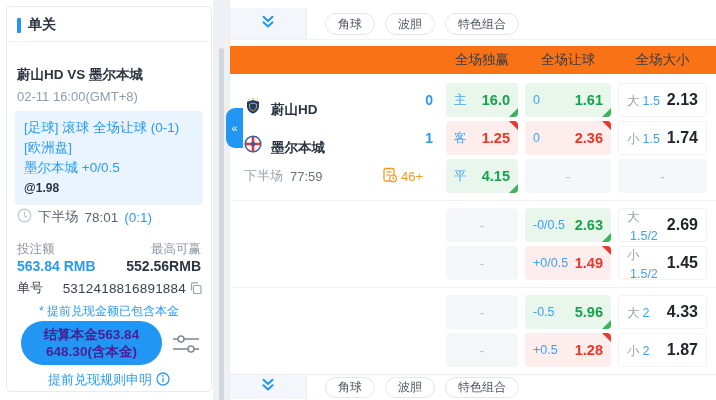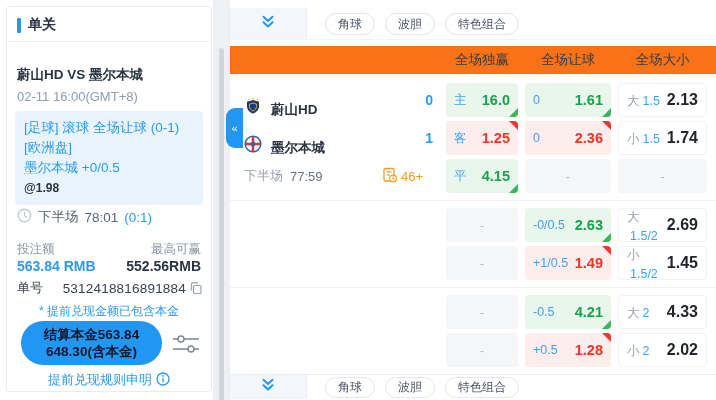--- a/index.html
+++ b/index.html
@@ -30,21 +30,21 @@
     justify-content:space-between; font-size:14px; font-weight:bold; }
   .val-stake { color:#2b9af3; }
   .val-win { color:#2b3440; }
   .ticket-row { position:absolute; top:272px; left:10px; right:8px; display:flex;
     align-items:center; font-size:13px; color:#3a424d; }
   .ticket-num { margin-left:auto; font-size:13.5px; letter-spacing:.2px; }
   .copy-ic { margin-left:3px; display:inline-flex; }
   .note { position:absolute; top:296px; left:0; right:0; text-align:center;
     font-size:12px; color:#2b9af3; }
   .cashout-btn { position:absolute; top:314px; left:14px; width:141px; height:44px;
-    background:#2196f3; border:none; border-radius:22px; color:#0f172a; cursor:pointer;
+    background:#2196f3; border:none; border-radius:22px; color:#4c1d95; cursor:pointer;
     font-family:inherit; font-size:13.5px; font-weight:bold; line-height:17px; text-align:center; }
   .slider-ic { position:absolute; top:325px; left:164px; }
   .rules-link { position:absolute; top:364px; left:0; right:0; text-align:center;
     font-size:13px; color:#2b9af3; cursor:pointer; display:flex; justify-content:center;
     align-items:center; gap:4px; }
 
   
   .gutter { position:absolute; left:213px; top:0; width:16px; height:400px; background:#eef0f3; }
   .scroll-thumb { position:absolute; left:219px; top:48px; width:5px; height:352px;
     background:#d2d5da; border-radius:3px 3px 0 0; }
@@ -291,53 +291,53 @@
               <span class="tri-up"></span>
             </div>
             <div class="cell totalcell pos-tot">
               <span><span class="t-side">大</span><span class="t-line">1.5/2</span></span>
               <span class="t-val">2.69</span>
             </div>
           </div>
           <div class="odds-row">
             <div class="cell dash pos-win">-</div>
             <div class="cell down pos-hcp">
-              <span class="cl">+1/0.5</span>
+              <span class="cl">+0/0.5</span>
               <span class="cv">1.49</span>
               <span class="tri-down"></span>
             </div>
             <div class="cell totalcell pos-tot">
               <span><span class="t-side">小</span><span class="t-line">1.5/2</span></span>
               <span class="t-val">1.45</span>
             </div>
           </div>
         </div>
         <div class="odds-group">
           <div class="odds-row">
             <div class="cell dash pos-win">-</div>
             <div class="cell up pos-hcp">
               <span class="cl">-0.5</span>
-              <span class="cv">4.21</span>
+              <span class="cv">5.96</span>
               <span class="tri-up"></span>
             </div>
             <div class="cell totalcell pos-tot">
               <span><span class="t-side">大</span><span class="t-line">2</span></span>
               <span class="t-val">4.33</span>
             </div>
           </div>
           <div class="odds-row">
             <div class="cell dash pos-win">-</div>
             <div class="cell down pos-hcp">
               <span class="cl">+0.5</span>
               <span class="cv">1.28</span>
               <span class="tri-down"></span>
             </div>
             <div class="cell totalcell pos-tot">
               <span><span class="t-side">小</span><span class="t-line">2</span></span>
-              <span class="t-val">2.02</span>
+              <span class="t-val">1.87</span>
             </div>
           </div>
         </div>
       </div>
 
     <div class="hbar bottom">
       <div class="bar-fold">
         <span><svg width="16" height="16" viewBox="0 0 16 16">
               <path d="M3.5 2.8 L8 7 L12.5 2.8" fill="none" stroke="#2196f3" stroke-width="2" stroke-linecap="round" stroke-linejoin="round"></path>
               <path d="M3.5 8.2 L8 12.4 L12.5 8.2" fill="none" stroke="#2196f3" stroke-width="2" stroke-linecap="round" stroke-linejoin="round"></path>

